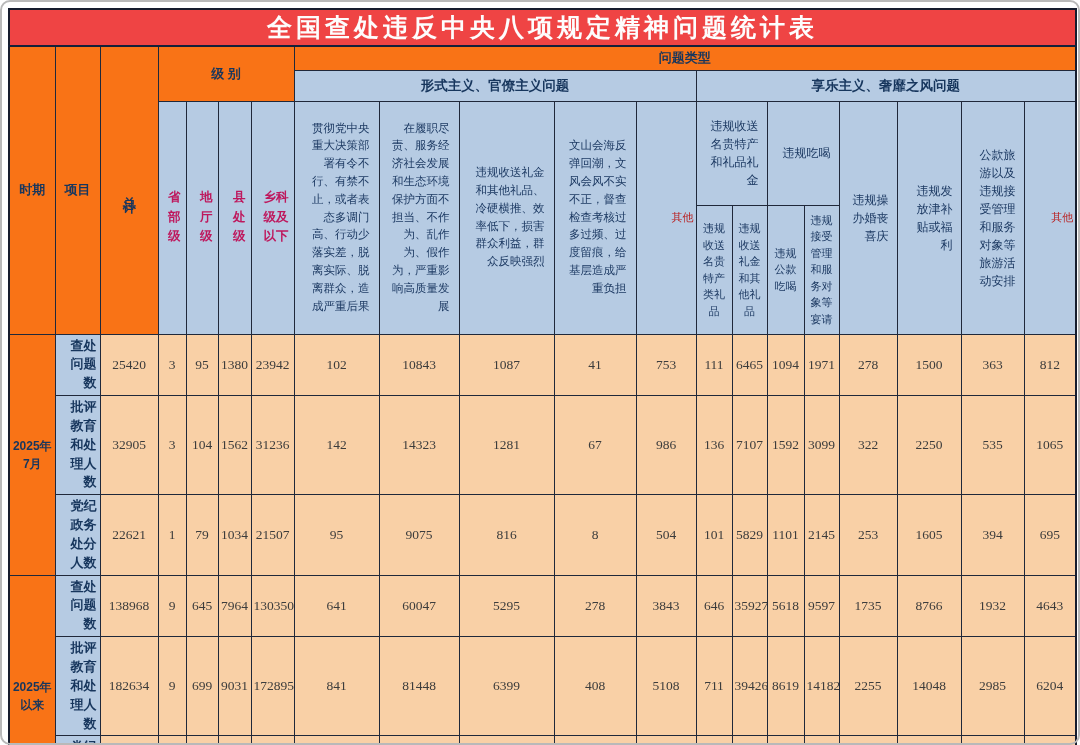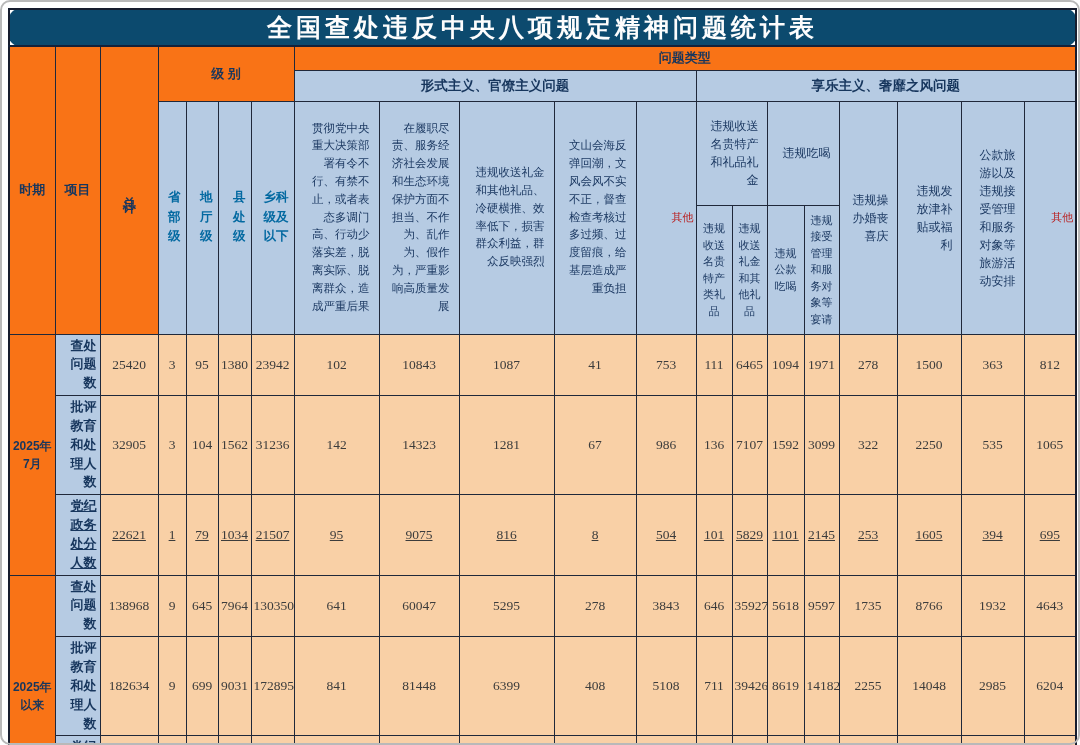--- a/index.html
+++ b/index.html
@@ -14,24 +14,24 @@
   }
   .wrap { padding:8px; }
 
   table.stat {
     border-collapse:collapse; table-layout:fixed; width:1066px;
     border:2px solid #161d2e;
   }
   td { border:1px solid #20283a; overflow:hidden; padding:1px 2px; text-align:center; vertical-align:middle; }
 
   
-  .title-cell   { background:#0c4a6e; height:34px; border-bottom:2px solid #14213a;border-radius:10px; }
+  .title-cell   { background:#ef4444; height:34px; border-bottom:2px solid #14213a; }
   .title-cell .t{ color:#fdfdfd; font-size:25px; font-weight:bold; letter-spacing:4px; }
   .band  { background:#f97316; color:#17365d; font-weight:bold; }
-  .light { background:#b6cbe3; color:#0369a1; }
+  .light { background:#b6cbe3; color:#be185d; }
   .lightb{ background:#b6cbe3; color:#17365d; font-weight:bold; }
   .data  { background:#f9d0a6; color:#3c3c3c; font-family:"Liberation Serif","DejaVu Serif",serif; font-size:13.5px; }
 
   
   .hr1 { height:24px; font-size:13px; }
   .hr2 { height:31px; font-size:13.5px; }
   .hr3 td { height:104px;text-align:right; }
   .hr4 td { height:129px; }
   .corner { font-size:13px; }
   .vtext { writing-mode:vertical-rl; text-orientation:upright; letter-spacing:5px; font-weight:bold; }
@@ -40,21 +40,21 @@
     font-size:11.5px; line-height:1.55; text-align:justify; font-weight:normal;
     padding:3px 9px; color:#1d3a63;
   }
   .grp  { font-size:12px; line-height:1.5; font-weight:normal; padding:2px 8px; color:#1d3a63; }
   .leaf { font-size:11px; line-height:1.5; font-weight:normal; padding:2px 3px; color:#1d3a63; }
   .other-h { font-size:11px; font-weight:normal; color:#b91c1c; }
 
   
   .r-s  td { height:39px; }
   .r-m  td { height:72px; }
-  .r-l  td { height:58px;text-decoration:underline; }
+  .r-l  td { height:58px; }
   .r-s2 td { height:34px; }
   .period { font-size:12px; font-weight:bold; line-height:1.5; padding:1px 2px; }
   .item   { font-size:13px; font-weight:bold; line-height:1.45; padding:2px 3px;text-align:right; }
 </style>
 </head>
 <body>
 
 <div class="frame"></div>
 <div class="wrap">
   <table class="stat">

